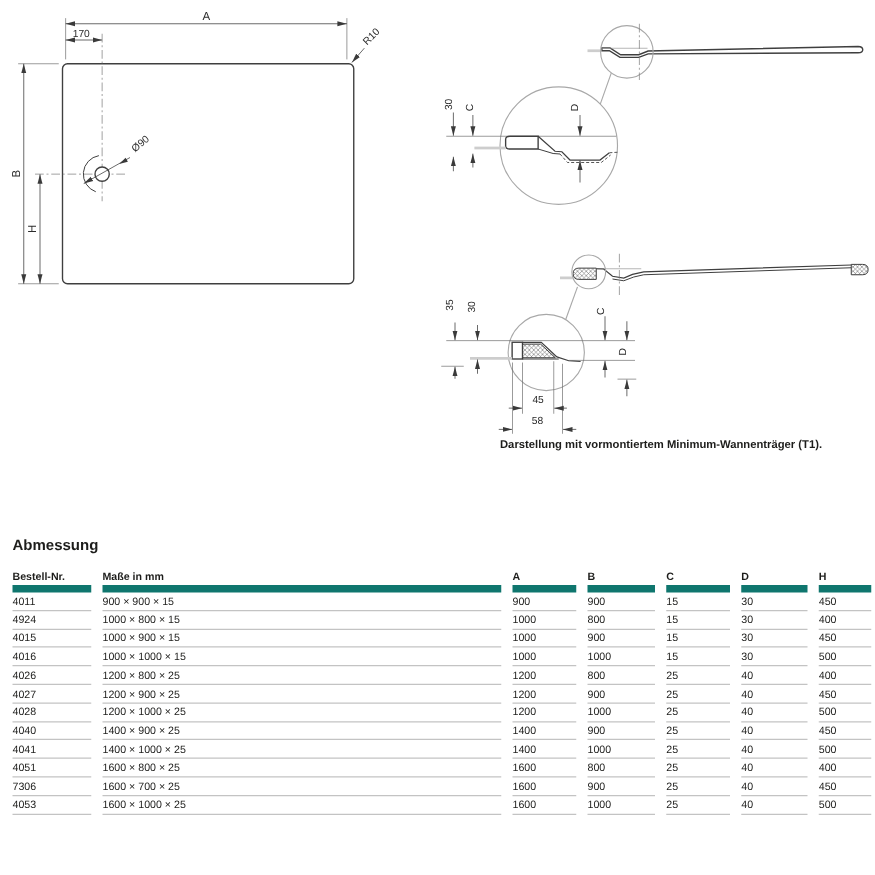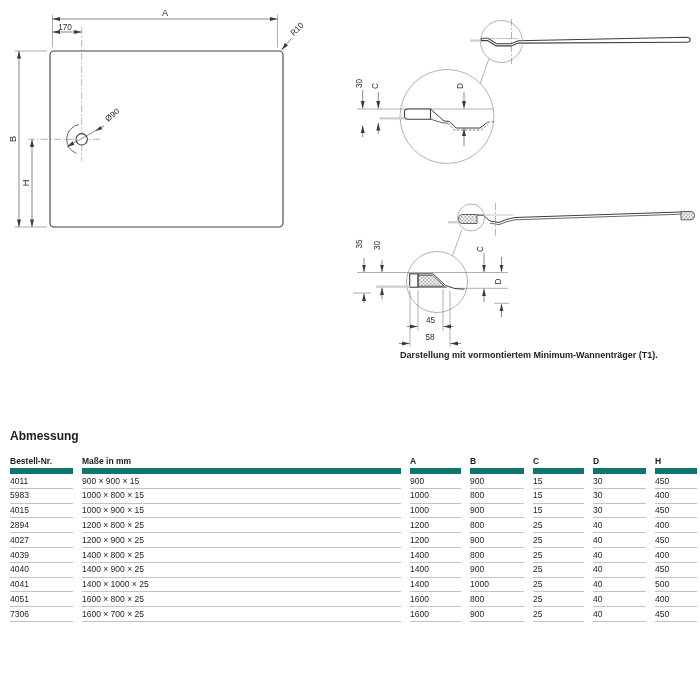--- a/index.html
+++ b/index.html
@@ -189,63 +189,72 @@
           <tr>
             <td>4011</td>
             <td>900 × 900 × 15</td>
             <td>900</td>
             <td>900</td>
             <td>15</td>
             <td>30</td>
             <td>450</td>
           </tr>
           <tr>
-            <td>5983</td>
+            <td>4924</td>
             <td>1000 × 800 × 15</td>
             <td>1000</td>
             <td>800</td>
             <td>15</td>
             <td>30</td>
             <td>400</td>
           </tr>
           <tr>
             <td>4015</td>
             <td>1000 × 900 × 15</td>
             <td>1000</td>
             <td>900</td>
             <td>15</td>
             <td>30</td>
             <td>450</td>
           </tr>
           <tr>
-            <td>2894</td>
+            <td>4016</td>
+            <td>1000 × 1000 × 15</td>
+            <td>1000</td>
+            <td>1000</td>
+            <td>15</td>
+            <td>30</td>
+            <td>500</td>
+          </tr>
+          <tr>
+            <td>4026</td>
             <td>1200 × 800 × 25</td>
             <td>1200</td>
             <td>800</td>
             <td>25</td>
             <td>40</td>
             <td>400</td>
           </tr>
           <tr>
             <td>4027</td>
             <td>1200 × 900 × 25</td>
             <td>1200</td>
             <td>900</td>
             <td>25</td>
             <td>40</td>
             <td>450</td>
           </tr>
           <tr>
-            <td>4039</td>
-            <td>1400 × 800 × 25</td>
-            <td>1400</td>
-            <td>800</td>
-            <td>25</td>
-            <td>40</td>
-            <td>400</td>
+            <td>4028</td>
+            <td>1200 × 1000 × 25</td>
+            <td>1200</td>
+            <td>1000</td>
+            <td>25</td>
+            <td>40</td>
+            <td>500</td>
           </tr>
           <tr>
             <td>4040</td>
             <td>1400 × 900 × 25</td>
             <td>1400</td>
             <td>900</td>
             <td>25</td>
             <td>40</td>
             <td>450</td>
           </tr>
@@ -269,17 +278,26 @@
           </tr>
           <tr>
             <td>7306</td>
             <td>1600 × 700 × 25</td>
             <td>1600</td>
             <td>900</td>
             <td>25</td>
             <td>40</td>
             <td>450</td>
           </tr>
+          <tr>
+            <td>4053</td>
+            <td>1600 × 1000 × 25</td>
+            <td>1600</td>
+            <td>1000</td>
+            <td>25</td>
+            <td>40</td>
+            <td>500</td>
+          </tr>
         </tbody>
     </table>
   </div>
 
 </div>
 
 </body></html>

